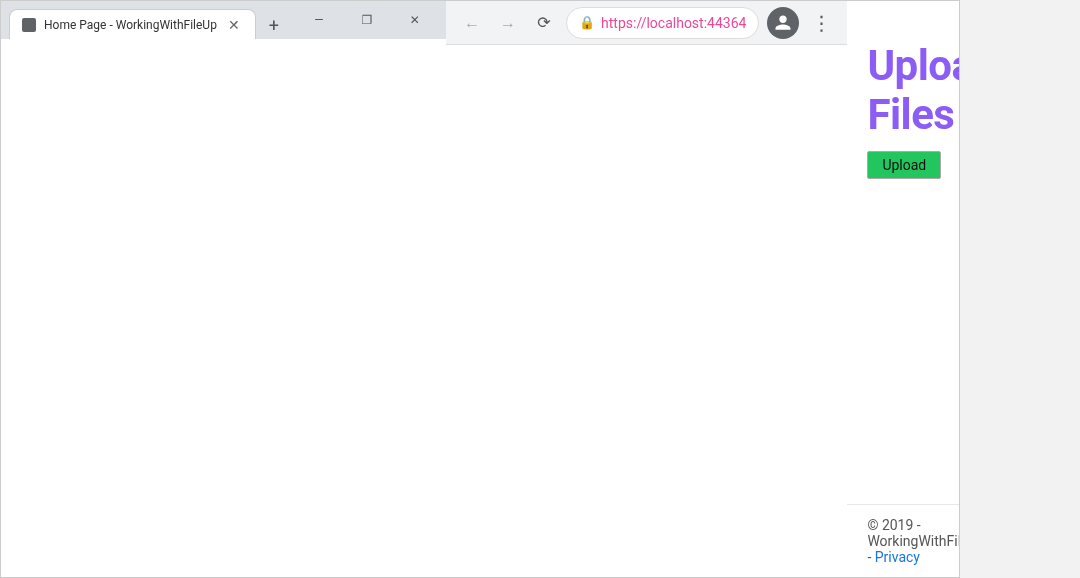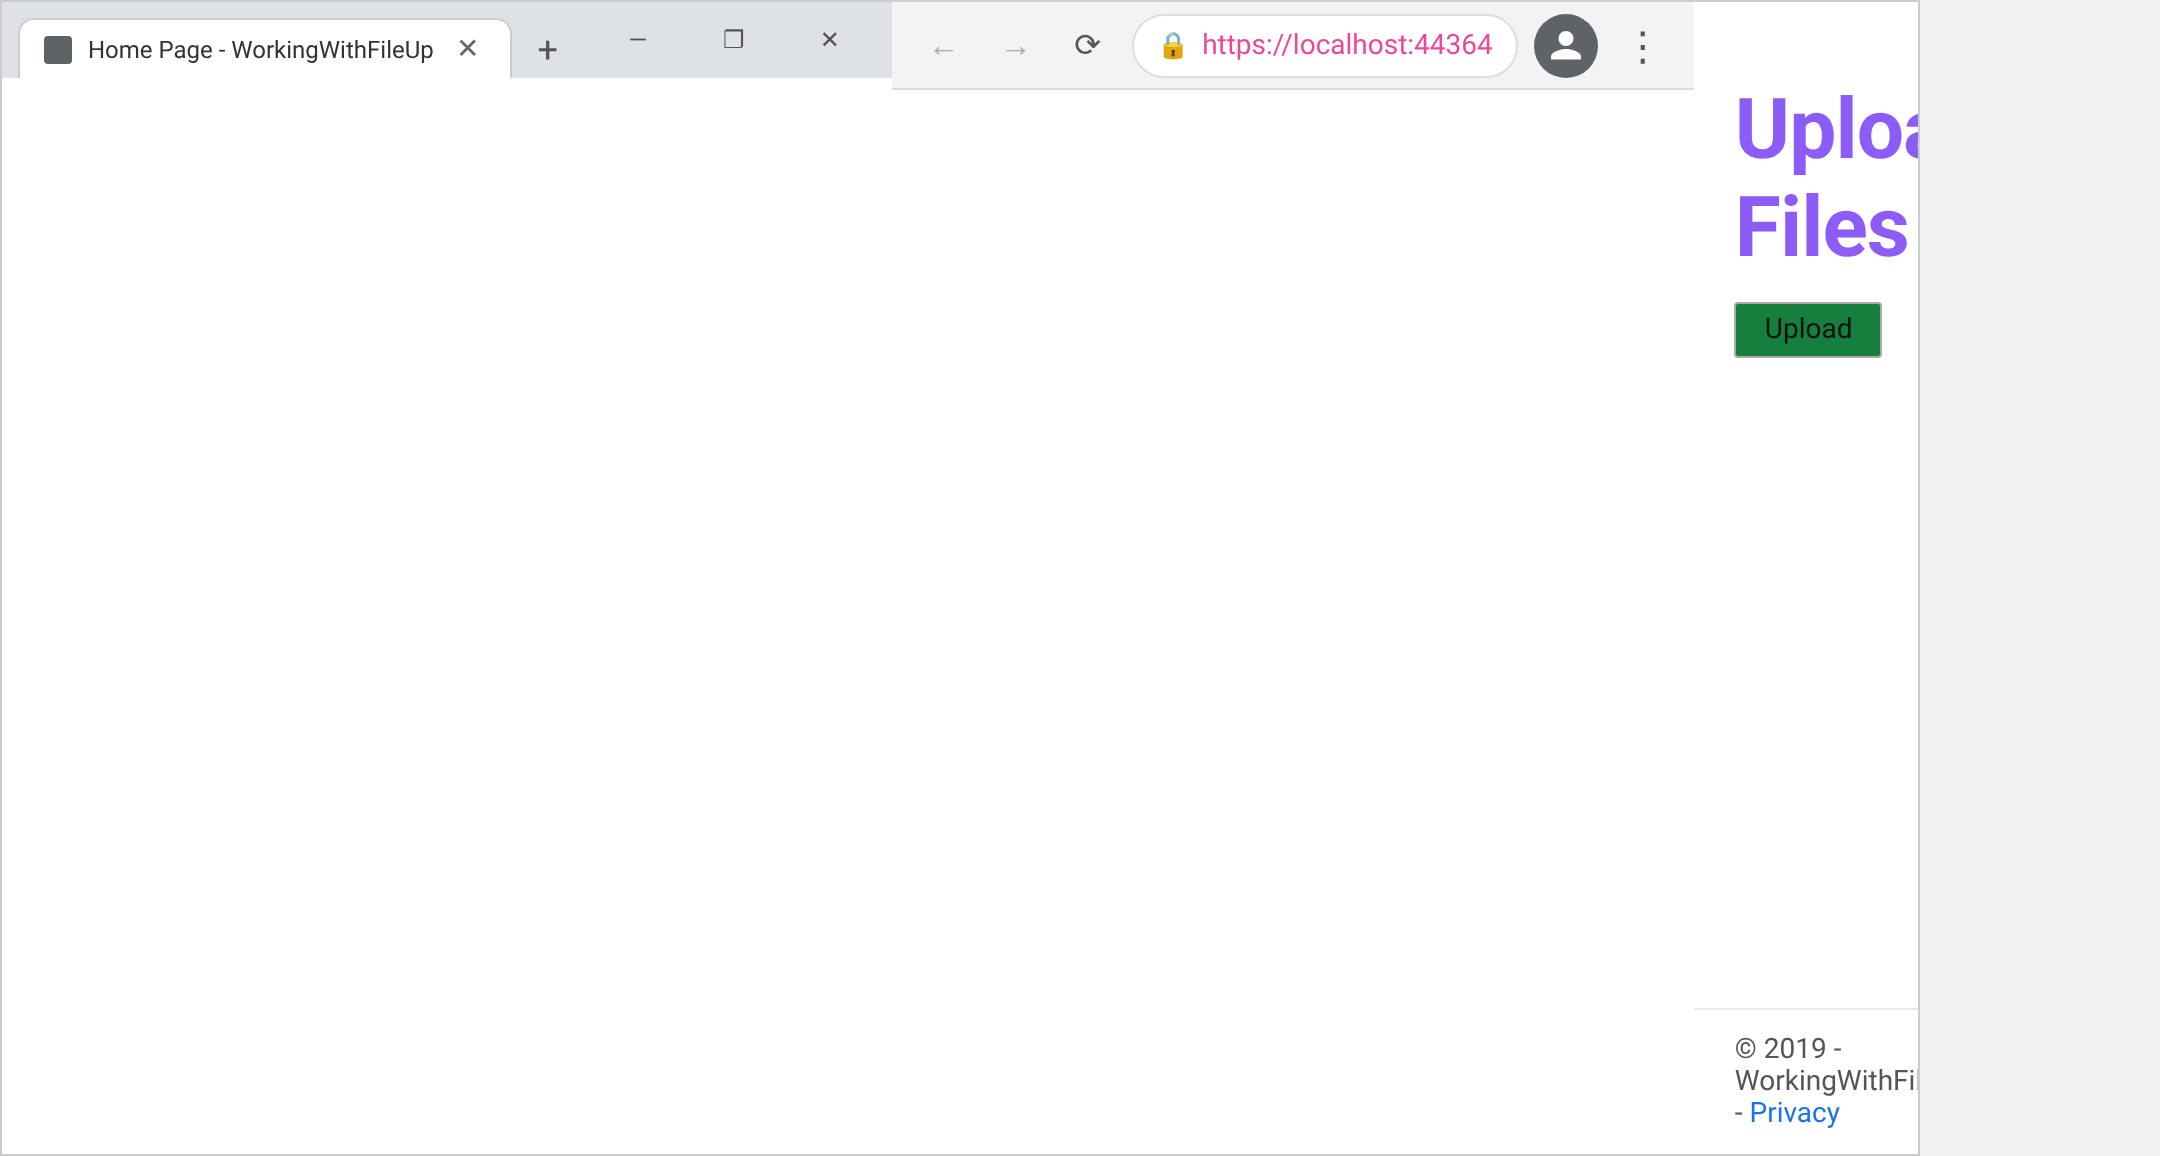--- a/index.html
+++ b/index.html
@@ -255,21 +255,21 @@
       height: 28px;
       display: flex;
       align-items: center;
     }
     .no-file-text {
       font-size: 14px;
       color: #333;
     }
     .upload-btn {
       padding: 4px 14px;
-      background: #15803d;
+      background: #22c55e;
       border: 1px solid #aaa;
       border-radius: 2px;
       font-size: 14px;
       color: #111;
       cursor: pointer;
       font-family: inherit;
       height: 28px;
       display: flex;
       align-items: center;
     }

